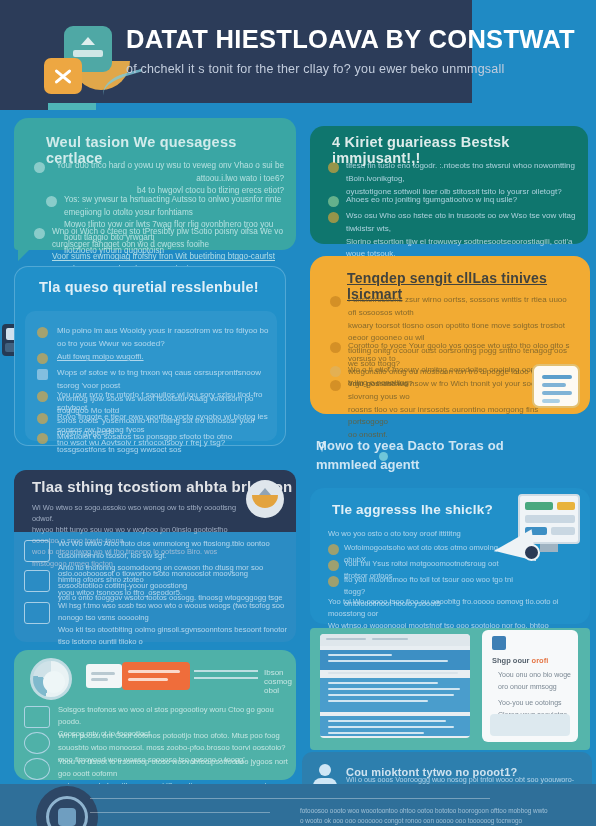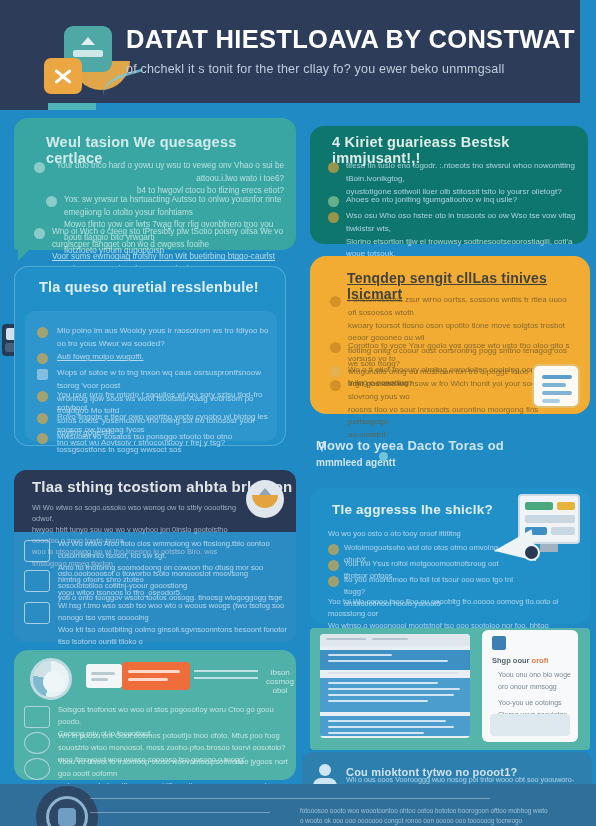--- a/index.html
+++ b/index.html
@@ -11,21 +11,21 @@
   }
   .poster {
     position: relative;
     width: 596px; height: 826px;
     background: #1f8ac4;
     overflow: hidden;
   }
 
   
   .header {
-    position: absolute; left: 0; top: 0; width: 580px; height: 110px;
+    position: absolute; left: 0; top: 0; width: 472px; height: 110px;
     background: #2c3c59;
   }
   .hdr-icons { position: absolute; left: 44px; top: 26px; width: 86px; height: 72px; }
   .ic-teal {
     position: absolute; left: 20px; top: 0; width: 48px; height: 46px;
     background: #4fa8a5; border-radius: 9px;
   }
   .ic-teal .tri {
     position: absolute; left: 50%; top: 11px; transform: translateX(-50%);
     width: 0; height: 0; border-left: 7px solid transparent;
@@ -129,21 +129,21 @@
     position: absolute; left: 8px; height: 3.5px; background: #7fb3d6; border-radius: 2px;
   }
   .doc-icon .ln.a { top: 9px;  width: 30px; background:#5c9fcc;}
   .doc-icon .ln.b { top: 17px; width: 24px; }
   .doc-icon .ln.c { top: 25px; width: 30px; }
   .doc-icon .ln.d { top: 33px; width: 18px; background:#a9cfe5;}
 
   
   .q-head { position: absolute; left: 316px; top: 438px; width: 270px; }
   .q-head .l1 { color: #eaf4fb; font-size: 13px; font-weight: bold; letter-spacing:.2px;}
-  .q-head .l2 { color: #eaf4fb; font-size: 10px; font-weight: bold; margin-top: 4px;}
+  .q-head .l2 { color: #eaf4fb; font-size: 13px; font-weight: bold; margin-top: 4px;}
   .q-mark {
     position: absolute; left: 318px; top: 440px; color: #cfe6f5; font-size: 11px;
   }
 
   
   .c-navy {
     left: 14px; top: 470px; width: 282px; height: 172px;
     background: #2b8cc4; border-radius: 12px;
   }
   .navy-head {
@@ -233,21 +233,21 @@
   .tag-orange .tl { position:absolute;left:6px;height:3px;background:#fbd9cb;border-radius:2px;}
   .tag-orange .tl.a{top:8px;width:52px;} .tag-orange .tl.b{top:16px;width:40px;}
   .leader {
     position: absolute; left: 180px; top: 20px; width: 64px; height: 0;
     border-top: 2px solid #bfdfe2;
   }
   .leader2 {
     position: absolute; left: 180px; top: 27px; width: 64px; height: 0;
     border-top: 2px solid #bfdfe2;
   }
-  .leader-lbl { position: absolute; left: 250px; top: 18px; color:#e3f3f2; font-size: 8px; text-align: center;}
+  .leader-lbl { position: absolute; left: 250px; top: 18px; color:#e3f3f2; font-size: 8px;}
   .c-teal-bl .blurb { color: #e0f3f0; font-size: 7.6px; line-height: 1.6; }
 
   
   .c-chat {
     left: 310px; top: 628px; width: 280px; height: 122px;
     background: #55b5ab; border-radius: 4px;
   }
   .chat-panel {
     position: absolute; left: 10px; top: 6px; width: 150px; height: 104px;
     background: #e8eef2; border-radius: 4px; overflow: hidden;

